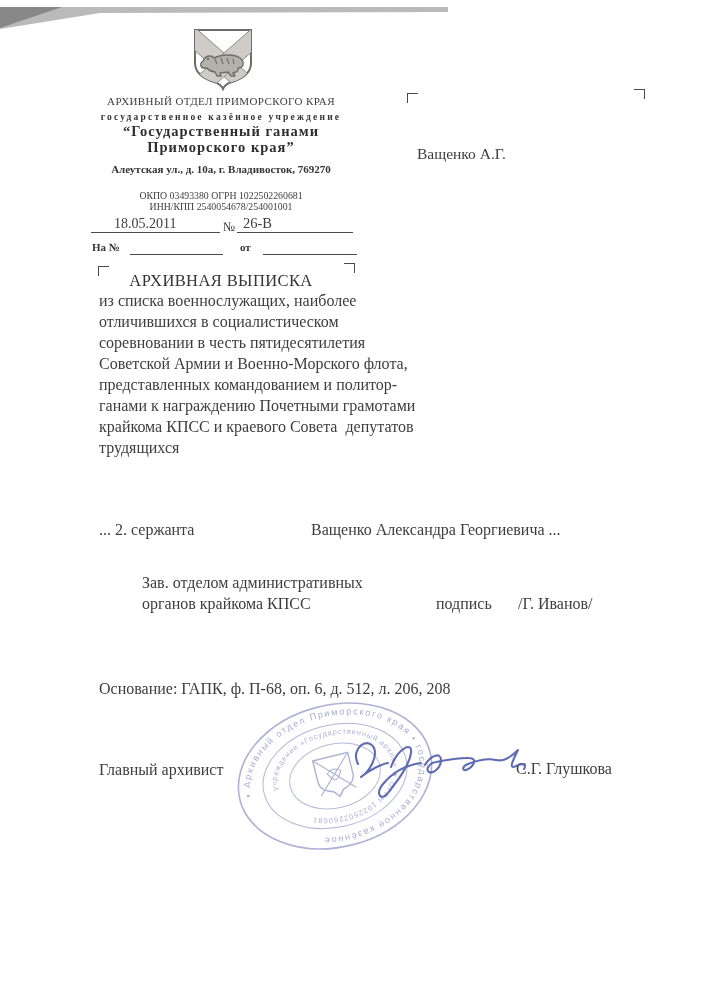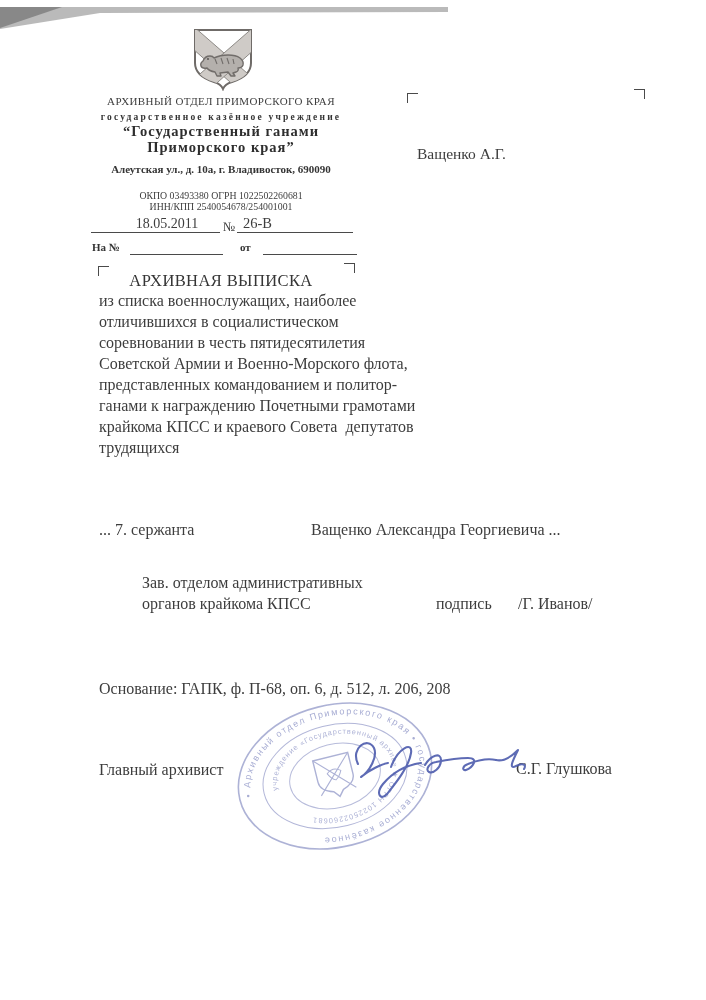--- a/index.html
+++ b/index.html
@@ -17,21 +17,21 @@
   .lh-dept{left:85px;top:95px;width:272px;font-size:11px;letter-spacing:.4px;}
   .lh-type{left:85px;top:112px;width:272px;font-size:9.5px;font-weight:bold;letter-spacing:2.2px;color:#343434;}
   .lh-name1{left:85px;top:123px;width:272px;font-size:14.5px;font-weight:bold;letter-spacing:1px;color:#2e2e2e;}
   .lh-name2{left:85px;top:139px;width:272px;font-size:14.5px;font-weight:bold;letter-spacing:1px;color:#2e2e2e;}
   .lh-addr{left:85px;top:163px;width:272px;font-size:11px;font-weight:bold;color:#343434;}
   .lh-phone{left:85px;top:177px;width:272px;font-size:11px;font-weight:bold;color:#343434;}
   .lh-code1{left:85px;top:190px;width:272px;font-size:9.8px;}
   .lh-code2{left:85px;top:201px;width:272px;font-size:9.8px;}
   
   .u{border-bottom:1.2px solid #4a4a4a;display:inline-block;}
-  .ref-date{left:91px;top:216px;width:129px;height:17px;padding-left:23px;box-sizing:border-box;font-size:14px;text-align:center;}
+  .ref-date{left:91px;top:216px;width:129px;height:17px;padding-left:23px;box-sizing:border-box;font-size:14px;}
   .ref-no-sign{left:223px;top:219px;font-size:13px;}
   .ref-num{left:237px;top:215px;width:116px;height:18px;padding-left:6px;box-sizing:border-box;font-size:14.5px;}
   .na-label{left:92px;top:241px;font-size:11px;font-weight:bold;color:#343434;}
   .na-blank{left:130px;top:241px;width:93px;height:13px;}
   .ot-label{left:240px;top:241px;font-size:11px;font-weight:bold;color:#343434;}
   .ot-blank{left:263px;top:241px;width:94px;height:13px;}
   
   .corner{width:10px;height:9px;}
   .corner.tl{border-top:1.5px solid #4a4a4a;border-left:1.5px solid #4a4a4a;}
   .corner.tr{border-top:1.5px solid #4a4a4a;border-right:1.5px solid #4a4a4a;}
@@ -88,21 +88,21 @@
         <path d="M24,32 l2,5 M30,31 l2,6 M36,31 l2,6 M42,32 l1,5" stroke="#716d6a" stroke-width="1.1" fill="none"></path>
         <circle cx="17" cy="32" r="0.9" fill="#4e4b48"></circle>
       </g>
     </g>
   </svg>
 
   <div class="abs ctr lh-dept">АРХИВНЫЙ ОТДЕЛ ПРИМОРСКОГО КРАЯ</div>
   <div class="abs ctr lh-type">государственное казённое учреждение</div>
   <div class="abs ctr lh-name1">“Государственный ганами</div>
   <div class="abs ctr lh-name2">Приморского края”</div>
-  <div class="abs ctr lh-addr">Алеутская ул., д. 10а, г. Владивосток, 690090</div>
+  <div class="abs ctr lh-addr">Алеутская ул., д. 10а, г. Владивосток, 769270</div>
   <div class="abs ctr lh-code1">ОКПО 03493380 ОГРН 1022502260681</div>
   <div class="abs ctr lh-code2">ИНН/КПП 2540054678/254001001</div>
 
   <div class="abs u ref-date">18.05.2011</div>
   <div class="abs ref-no-sign">№</div>
   <div class="abs u ref-num">26-В</div>
   <div class="abs na-label">На №</div>
   <div class="abs u na-blank"></div>
   <div class="abs ot-label">от</div>
   <div class="abs u ot-blank"></div>
@@ -116,21 +116,21 @@
   <div class="abs descr">из списка военнослужащих, наиболее
 отличившихся в социалистическом
 соревновании в честь пятидесятилетия
 Советской Армии и Военно-Морского флота,
 представленных командованием и политор-
 ганами к награждению Почетными грамотами
 крайкома КПСС и краевого Совета  депутатов
 трудящихся</div>
   <div class="abs ctr heading">АРХИВНАЯ ВЫПИСКА</div>
 
-  <div class="abs entry-num">... 7. сержанта</div>
+  <div class="abs entry-num">... 2. сержанта</div>
   <div class="abs entry-name">Ващенко Александра Георгиевича ...</div>
 
   <div class="abs pos2">органов крайкома КПСС</div>
   <div class="abs pos1">Зав. отделом административных</div>
   <div class="abs sig-note">подпись</div>
   <div class="abs sig-name">/Г. Иванов/</div>
 
   <div class="abs basis">Основание: ГАПК, ф. П-68, оп. 6, д. 512, л. 206, 208</div>
 
   <div class="abs cert-pos">Главный архивист</div>

